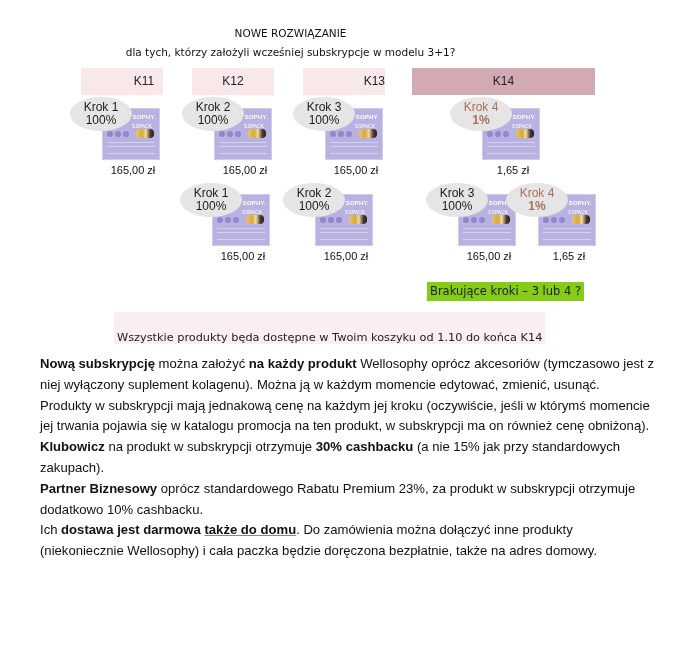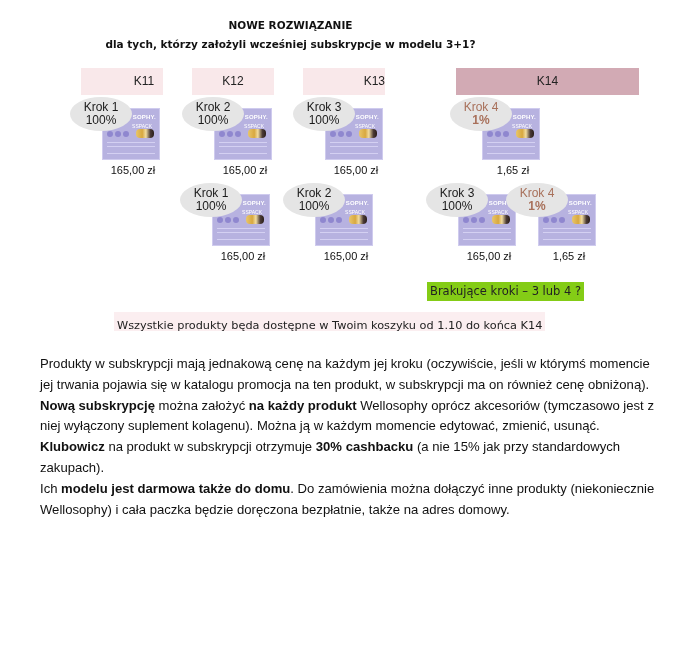--- a/index.html
+++ b/index.html
@@ -1,24 +1,24 @@
 <!DOCTYPE html>
 <html><head>
 <meta charset="utf-8">
 <style>
   * { box-sizing: border-box; margin: 0; padding: 0; }
   html, body { width: 687px; height: 653px; background: #ffffff; overflow: hidden; }
   body { position: relative; font-family: "Liberation Sans", sans-serif; color: #111; }
 
-  .title-block { position: absolute; left: 0; top: 16px; width: 581px; text-align: center;
-    font-family: "DejaVu Sans", sans-serif; font-size: 10.5px; font-weight: bold; line-height: 19px; color: #111; }
+  .title-block { position: absolute; left: 0; top: 24px; width: 581px; text-align: center;
+    font-family: "DejaVu Sans", sans-serif; font-size: 10.5px; font-weight: normal; line-height: 19px; color: #111; }
 
   .k-header { position: absolute; top: 68px; height: 27px; line-height: 27px; text-align: center;
     font-size: 12px; color: #222; background: #f9e8ea; }
-  .k-header.highlight { background: #d2aab4; margin-left: 44px; }
+  .k-header.highlight { background: #d2aab4; }
 
   .card { position: absolute; width: 95px; height: 80px; }
   .card .product { position: absolute; left: 32px; top: 11px; width: 58px; height: 52px;
     background: #b7b2e0; border: 1px solid #cfcbee; overflow: hidden; }
   .product .brand { position: absolute; right: 3px; top: 5px; font-size: 6px; color: #fff; letter-spacing: 0.2px; font-weight: bold; }
   .product .sub { position: absolute; right: 7px; top: 14px; font-size: 5px; color: #fff; }
   .product .dots { position: absolute; left: 4px; top: 22px; display: flex; gap: 2px; }
   .product .dot { width: 6px; height: 6px; border-radius: 50%; background: #8f87cf; }
   .product .caps { position: absolute; right: 5px; top: 20px; width: 18px; height: 9px; border-radius: 4px;
     background: linear-gradient(90deg, #e9c66a 0%, #d8a840 35%, #f2dca0 55%, #4a3a35 80%, #2a1d1a 100%); }
@@ -26,26 +26,26 @@
   .product .line.l1 { top: 33px; } .product .line.l2 { top: 37px; } .product .line.l3 { top: 44px; }
 
   .card .step { position: absolute; left: 0; top: 0; width: 62px; height: 34px; border-radius: 50%;
     background: #e5e5e5; text-align: center; font-size: 12px; line-height: 13px; padding-top: 4px; color: #1a1a1a; }
   .card .step.partial { color: #a8705a; }
   .card .step.partial .pct { font-weight: bold; }
   .card .price { position: absolute; left: 34px; top: 67px; width: 58px; text-align: center; font-size: 11px; color: #111; }
 
   .missing { position: absolute; left: 427px; top: 282px; height: 19px; padding: 0 3px;
     background: #84cc16; font-family: "DejaVu Sans", sans-serif; font-size: 11.5px; line-height: 19px; color: #222; }
-  .available { position: absolute; left: 114px; top: 312px; height: 19px; padding: 4px 3px;
+  .available { position: absolute; left: 114px; top: 312px; height: 19px; padding: 16px 3px;
     background: #fbeef0; font-family: "DejaVu Sans", sans-serif; font-size: 11.3px; line-height: 19px; color: #222; }
 
   .body-text { position: absolute; left: 40px; top: 354px; width: 620px; font-size: 13.1px; line-height: 20.8px; color: #111; }
   .body-text b { font-weight: bold; }
-  .body-text .ul { text-decoration-color: #888; }
+  .body-text .ul { text-decoration: underline; text-decoration-color: #888; }
 </style>
 </head>
 <body>
 
 <div class="title-block">
   <div>NOWE ROZWIĄZANIE</div>
   <div>dla tych, którzy założyli wcześniej subskrypcje w modelu 3+1?</div>
 </div>
 
 <div class="k-header" style="left:81px;width:82px;padding-left:44px;">K11</div>
@@ -218,17 +218,18 @@
       <div>Krok 4</div>
       <div class="pct">1%</div>
     </div>
   <div class="price">1,65 zł</div>
 </div>
 
 <div class="missing">Brakujące kroki – 3 lub 4 ?</div>
 <div class="available">Wszystkie produkty będa dostępne w Twoim koszyku od 1.10 do końca K14</div>
 
 <div class="body-text">
+  <div><b>Nową subskrypcję</b><span> można założyć </span><b>na każdy produkt</b><span> Wellosophy oprócz akcesoriów (tymczasowo jest z niej wyłączony suplement kolagenu). Można ją w każdym momencie edytować, zmienić, usunąć.</span></div>
   <div><span>Produkty w subskrypcji mają jednakową cenę na każdym jej kroku (oczywiście, jeśli w którymś momencie jej trwania pojawia się w katalogu promocja na ten produkt, w subskrypcji ma on również cenę obniżoną).</span></div>
-  <div><b>Nową subskrypcję</b><span> można założyć </span><b>na każdy produkt</b><span> Wellosophy oprócz akcesoriów (tymczasowo jest z niej wyłączony suplement kolagenu). Można ją w każdym momencie edytować, zmienić, usunąć.</span></div>
   <div><b>Klubowicz</b><span> na produkt w subskrypcji otrzymuje </span><b>30% cashbacku</b><span> (a nie 15% jak przy standardowych zakupach).</span></div>
-  <div><span>Ich </span><b>modelu jest darmowa</b><span> </span><b class="ul">także do domu</b><span>. Do zamówienia można dołączyć inne produkty (niekoniecznie Wellosophy) i cała paczka będzie doręczona bezpłatnie, także na adres domowy.</span></div>
+  <div><b>Partner Biznesowy</b><span> oprócz standardowego Rabatu Premium 23%, za produkt w subskrypcji otrzymuje dodatkowo 10% cashbacku.</span></div>
+  <div><span>Ich </span><b>dostawa jest darmowa</b><span> </span><b class="ul">także do domu</b><span>. Do zamówienia można dołączyć inne produkty (niekoniecznie Wellosophy) i cała paczka będzie doręczona bezpłatnie, także na adres domowy.</span></div>
 </div>
 
 </body></html>

